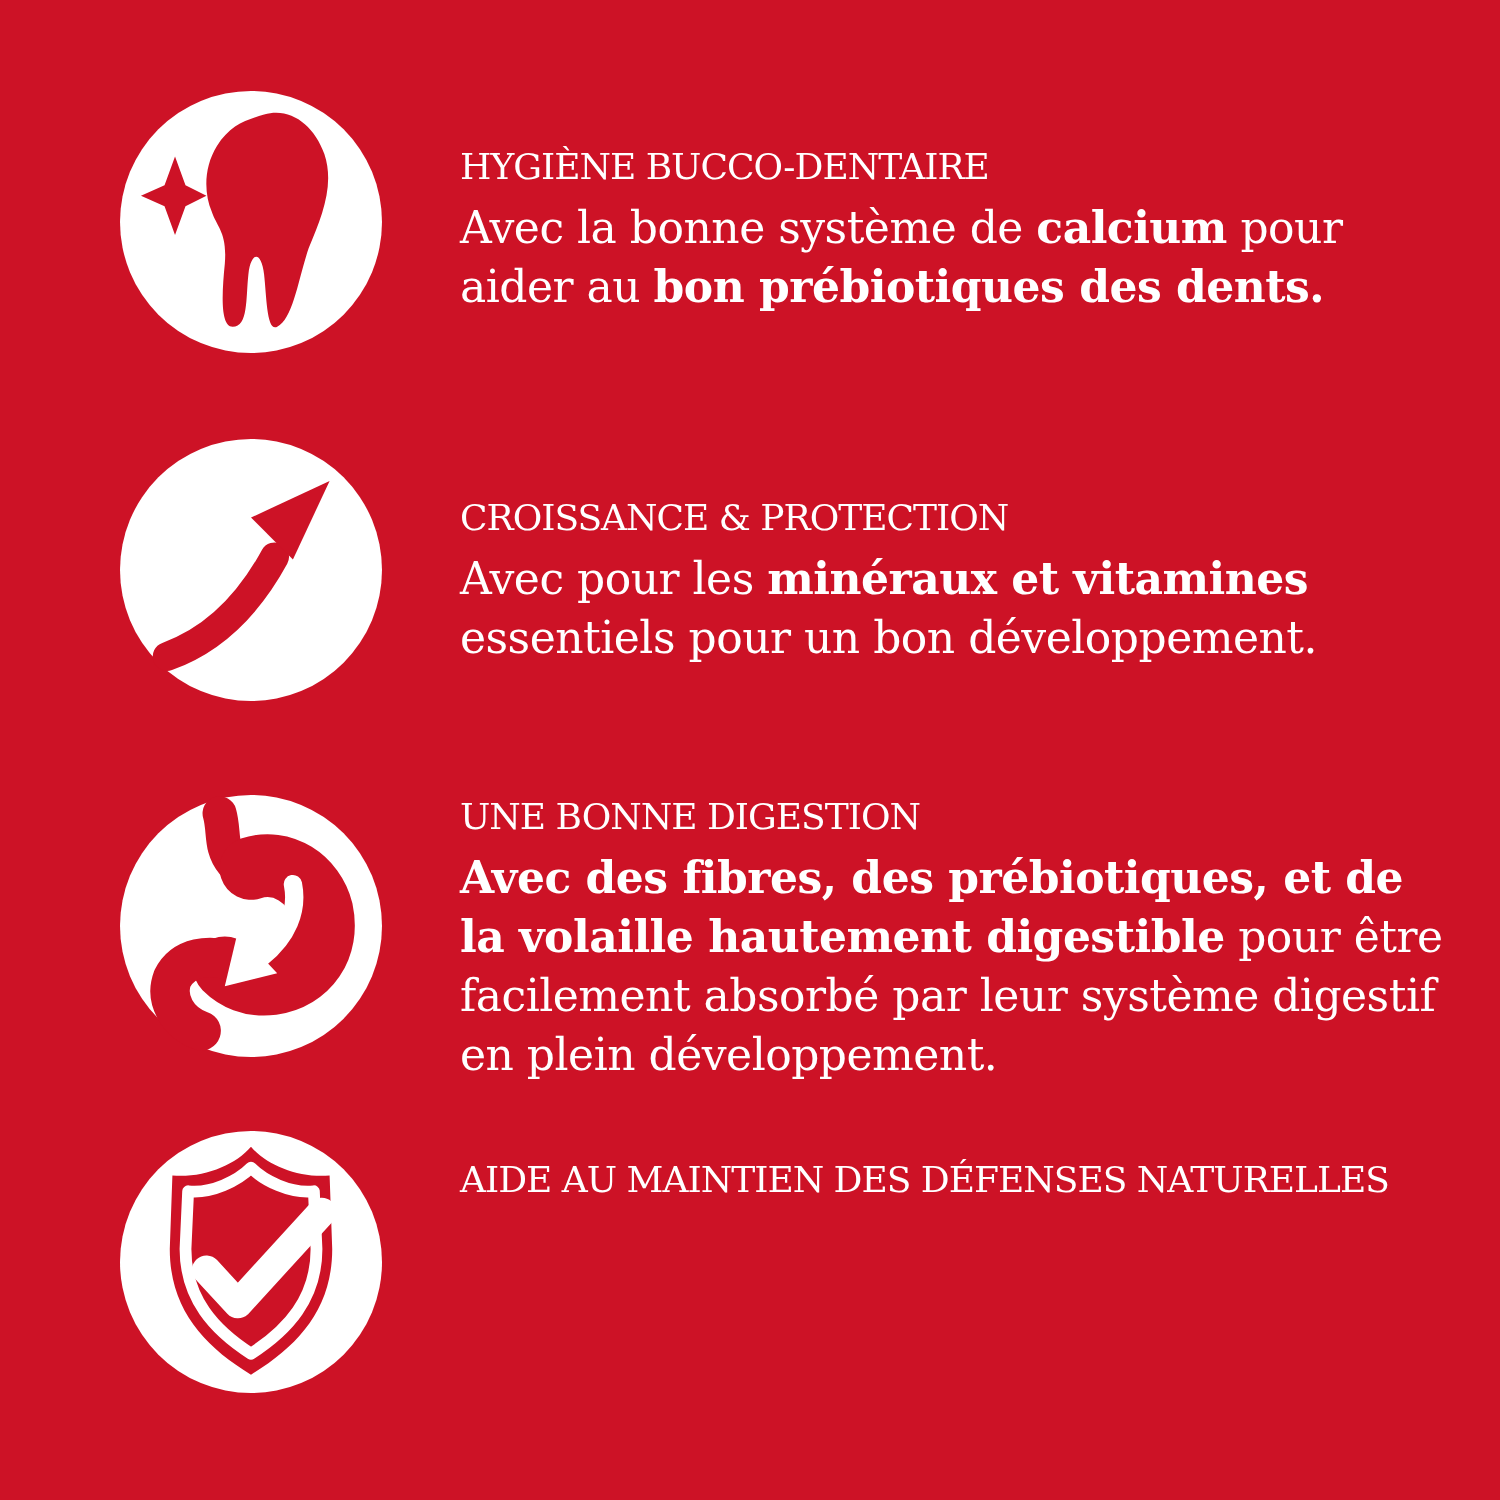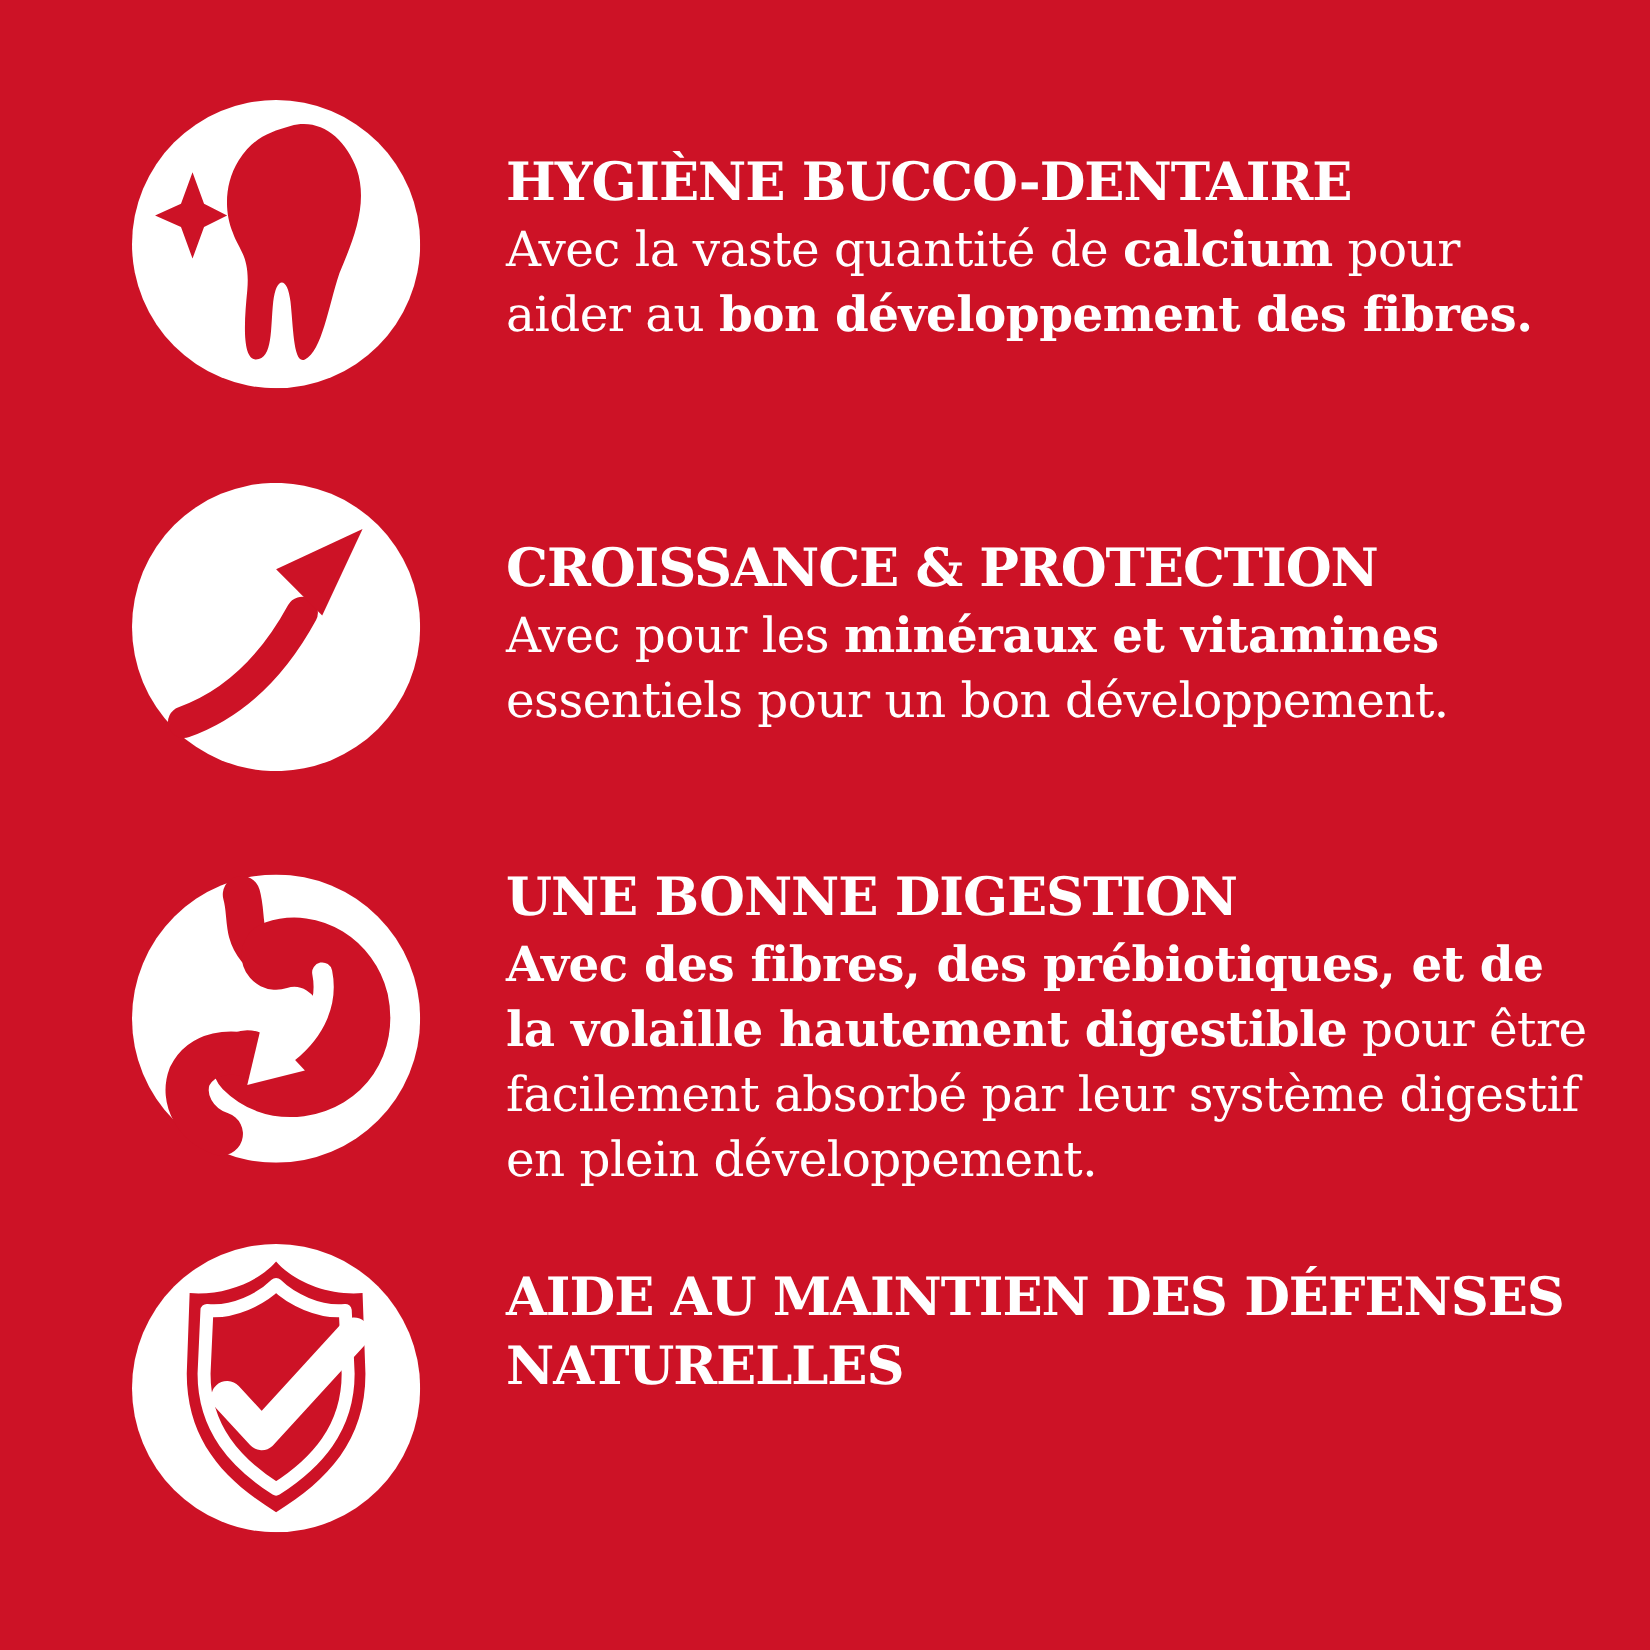--- a/index.html
+++ b/index.html
@@ -29,23 +29,23 @@
   .glyph{fill:var(--glyph);}
   .gstroke{stroke:var(--glyph);fill:none;stroke-linecap:round;stroke-linejoin:round;}
   .wstroke{stroke:var(--circle);fill:none;stroke-linecap:round;stroke-linejoin:round;}
   .wfill{fill:var(--circle);}
   .text{
     position:absolute;
     left:460px;
     width:990px;
   }
   .text h2{
-    font-size:48px;
+    font-size:36px;
     line-height:63px;
-    font-weight:bold;
+    font-weight:normal;
     letter-spacing:-1px;
     text-transform:uppercase;
   }
   .text p{
     font-size:44px;
     line-height:59px;
     font-weight:normal;
     letter-spacing:-0.5px;
   }
   .text p .b{font-weight:bold;text-align:right;}
@@ -67,21 +67,21 @@
         <circle class="cbg" cx="50" cy="50" r="50"></circle>
         <path class="glyph" d="M55,9 C65,6 74,13 78,24 C82,36 77,48 72,60
                  C68,72 66,87 60,90 C56,92 56,79 55,70 C54,61 50,61 49,70
                  C48,79 49,90 43,90 C38,90 39,76 40,66 C41,54 37,52 35,46
                  C32,39 32,29 37,21 C42,13 48,11 55,9 Z"></path>
         <path class="glyph" d="M21,25 L25,36 L33,40 L25,44 L21,55 L17,44 L8,40 L17,36 Z"></path>
       </svg>
     </div>
     <div class="text">
       <h2>HYGIÈNE BUCCO-DENTAIRE</h2>
-      <p><span>Avec la vaste quantité de </span><span class="b">calcium</span><span> pour aider au </span><span class="b">bon développement des fibres.</span></p>
+      <p><span>Avec la bonne système de </span><span class="b">calcium</span><span> pour aider au </span><span class="b">bon prébiotiques des dents.</span></p>
     </div>
   </section>
 
   <section class="feature" id="sec-1">
     <div class="icon-circle">
       <svg viewBox="0 0 100 100" aria-hidden="true">
         <circle class="cbg" cx="50" cy="50" r="50"></circle>
         <path class="gstroke" stroke-width="11" d="M18,83 C32,78 47,67 59,45"></path>
         <path class="glyph" d="M80,16 L50,30 L66,46 Z"></path>
       </svg>

